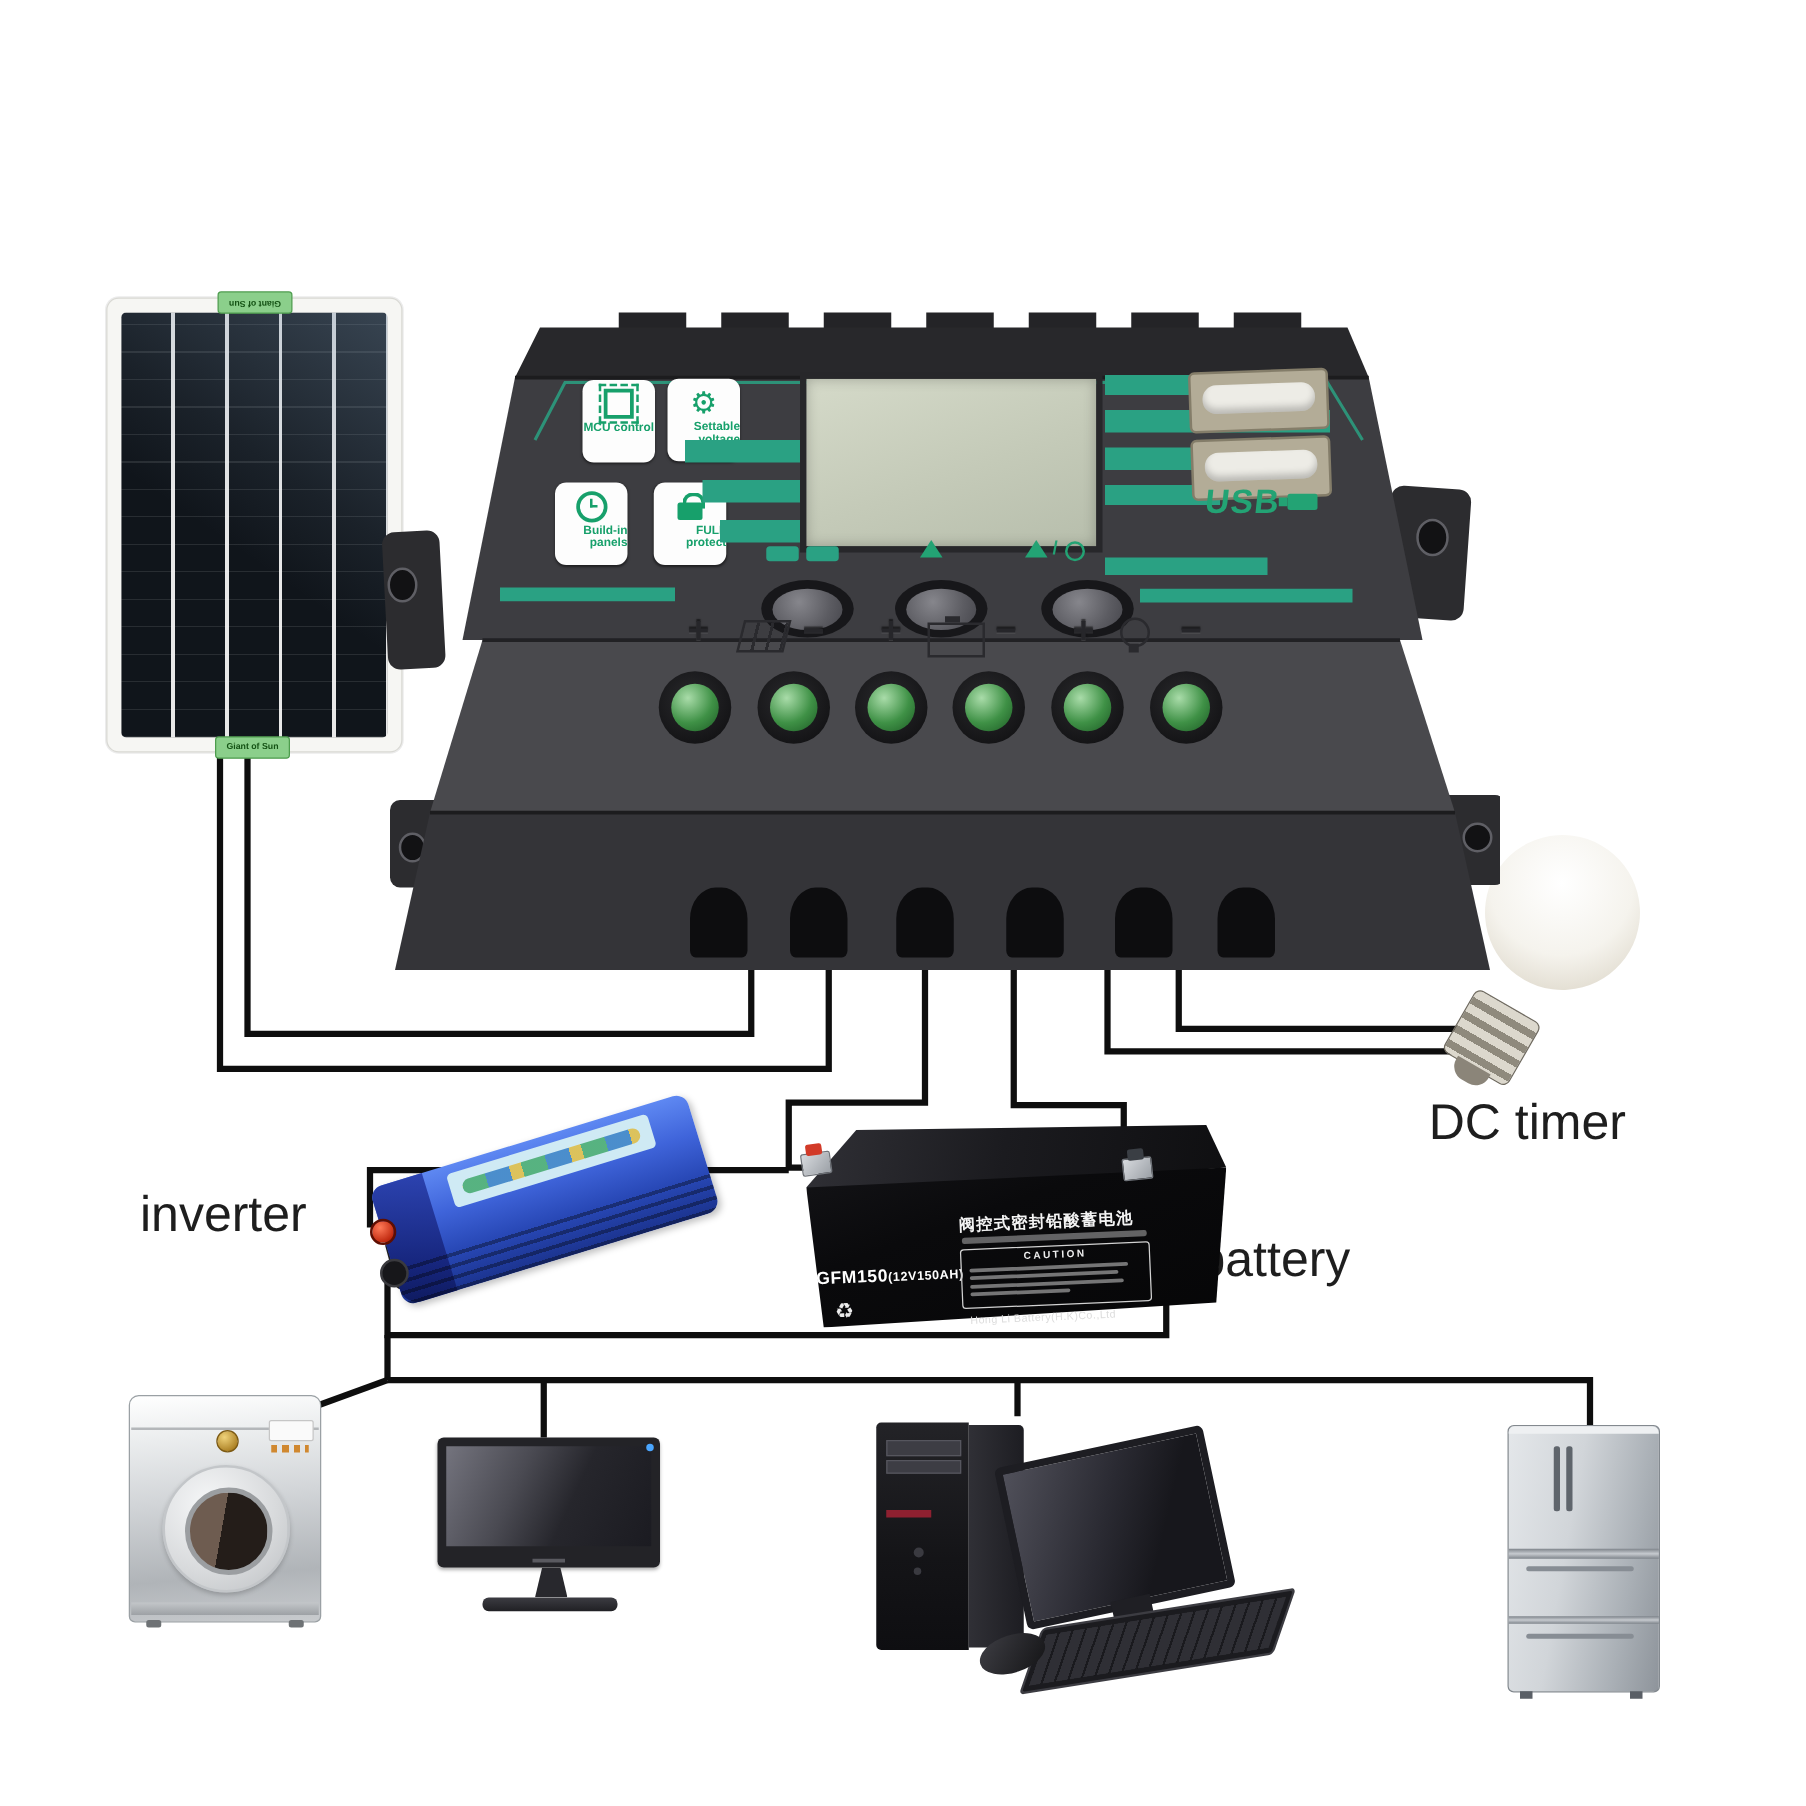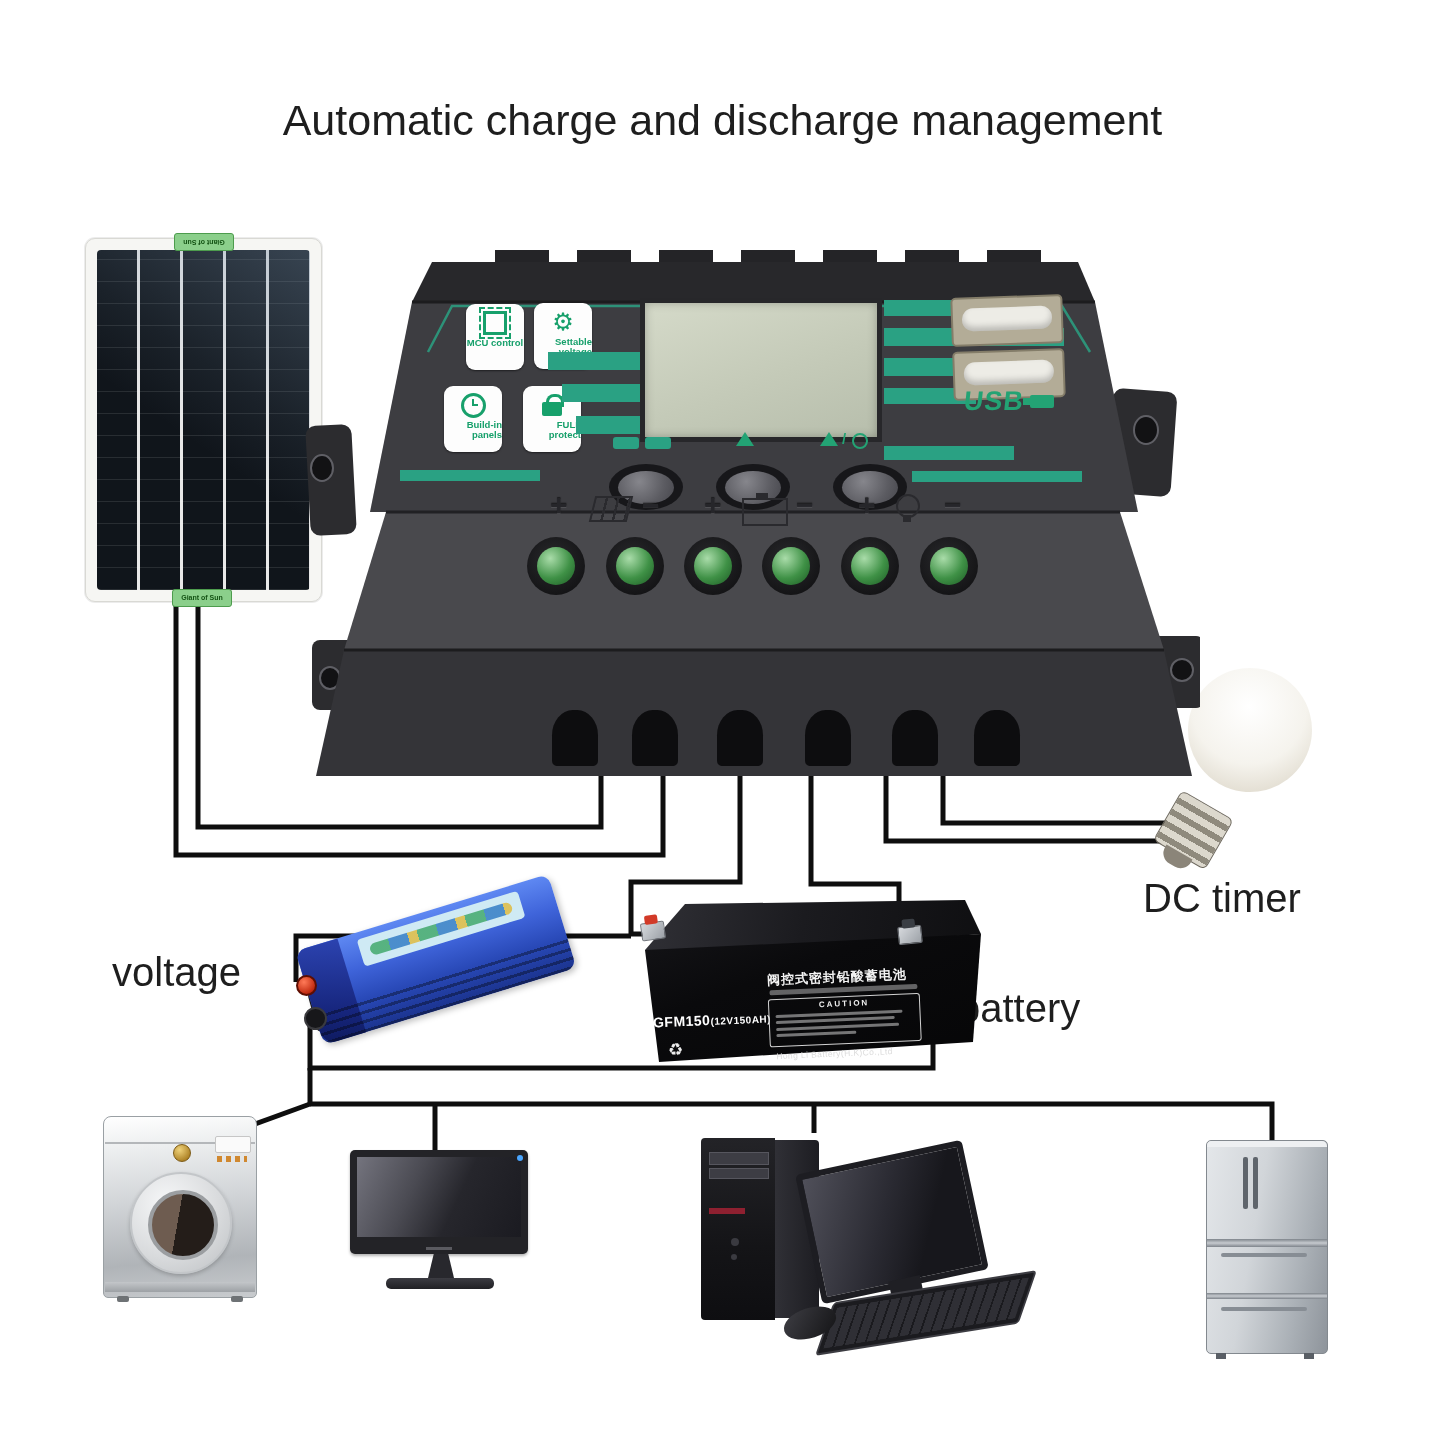--- a/index.html
+++ b/index.html
@@ -221,23 +221,22 @@
     <path d="M908 933 L933 926 L933 1068 L310 1068 L310 1016"></path>
     <path d="M310 1068 L310 1104"></path>
     <path d="M310 1104 L1272 1104 L1272 1140"></path>
     <path d="M310 1104 L247 1127"></path>
     <path d="M435 1104 L435 1150"></path>
     <path d="M814 1104 L814 1133"></path>
     <path d="M886 776 L886 841 L1186 841"></path>
     <path d="M943 776 L943 823 L1188 823"></path>
   </svg>
 
-  <div class="lbl" style="left:50%;top:96px;transform:translateX(-50%);font-size:43px;">Automatic charge and discharge management</div>
   <div class="lbl" style="left:1143px;top:876px;font-size:40px;">DC timer</div>
-  <div class="lbl" style="left:112px;top:950px;font-size:40px;">voltage</div>
+  <div class="lbl" style="left:112px;top:950px;font-size:40px;">inverter</div>
   <div class="lbl" style="left:958px;top:986px;font-size:40px;">battery</div>
 
   <div class="abs solar-panel">
     <div class="solar-cells"></div>
     <div class="panel-tab tab-top">Giant of Sun</div>
     <div class="panel-tab tab-bottom">Giant of Sun</div>
   </div>
 
   <div class="abs controller">
     <svg width="900" height="545" viewBox="0 0 900 545">

